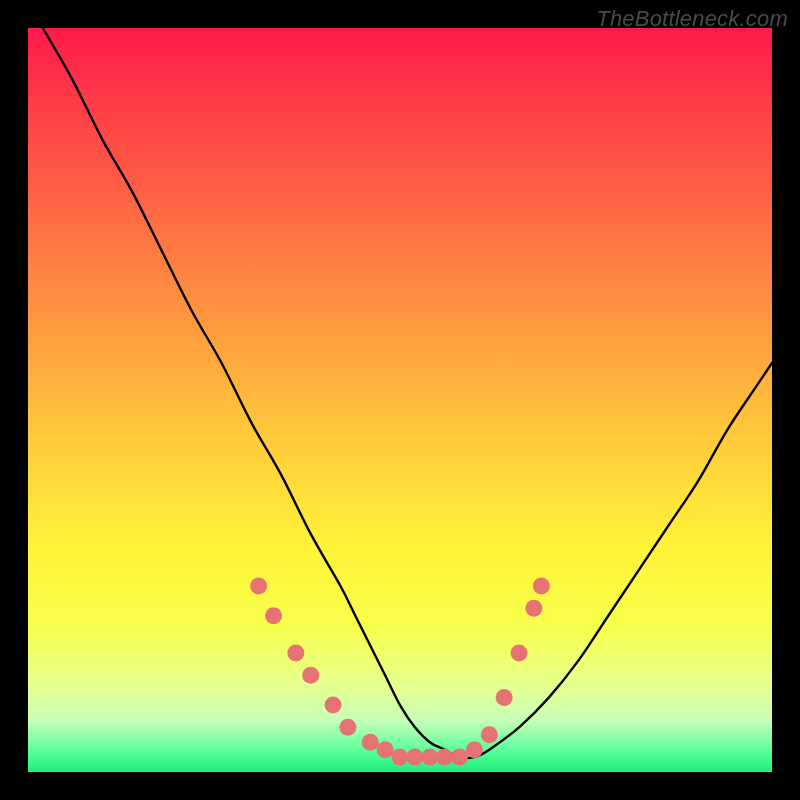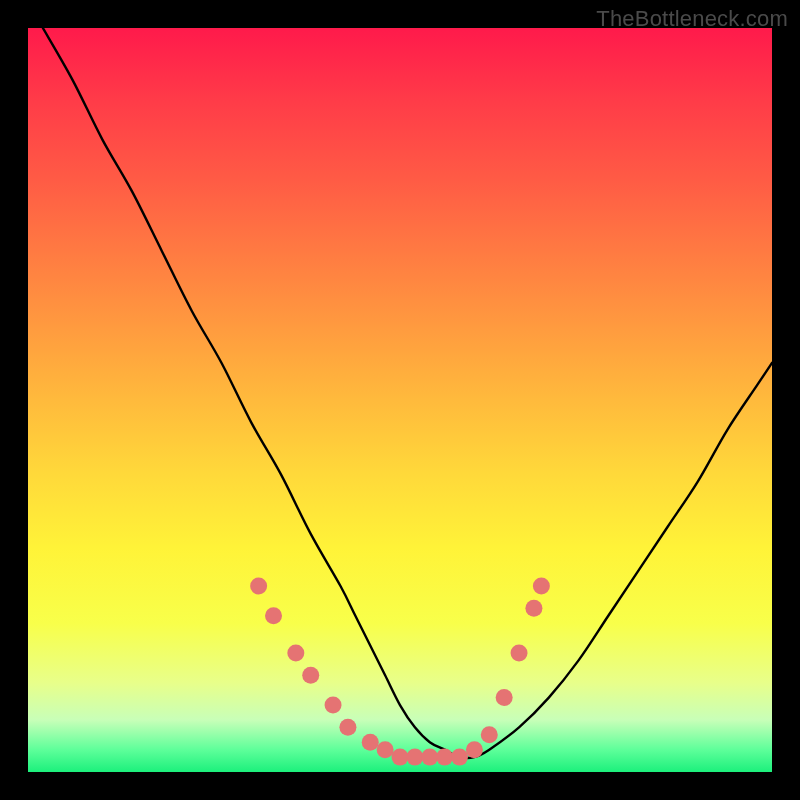--- a/index.html
+++ b/index.html
@@ -11,20 +11,21 @@
     background: #000;
     font-family: Arial, Helvetica, sans-serif;
   }
   .frame {
     position: absolute;
     left: 0;
     top: 0;
     width: 800px;
     height: 704px;
     background: #000;
+    font-style: italic;
   }
   .plot {
     position: absolute;
     left: 28px;
     top: 28px;
     width: 744px;
     height: 744px;
     background: linear-gradient(
       to bottom,
       #ff1a4b 0%,

